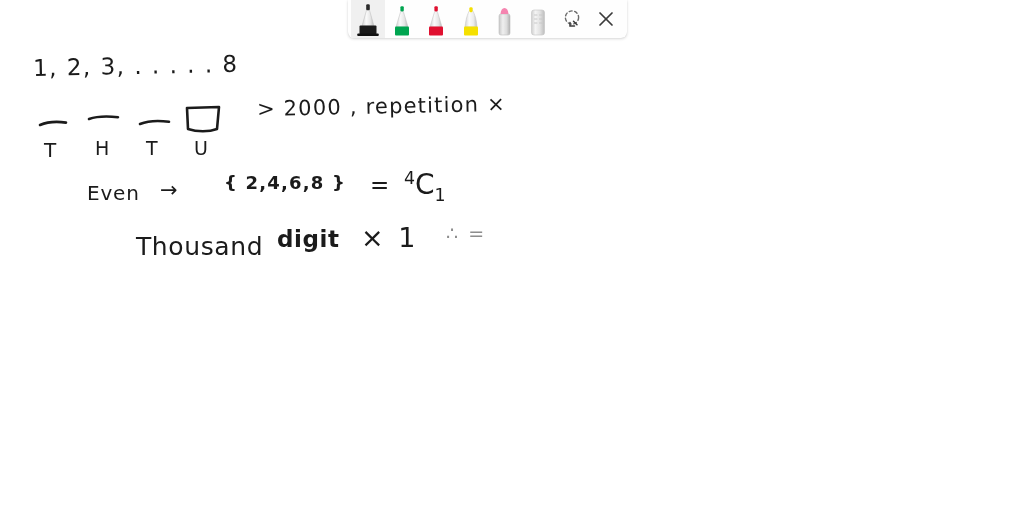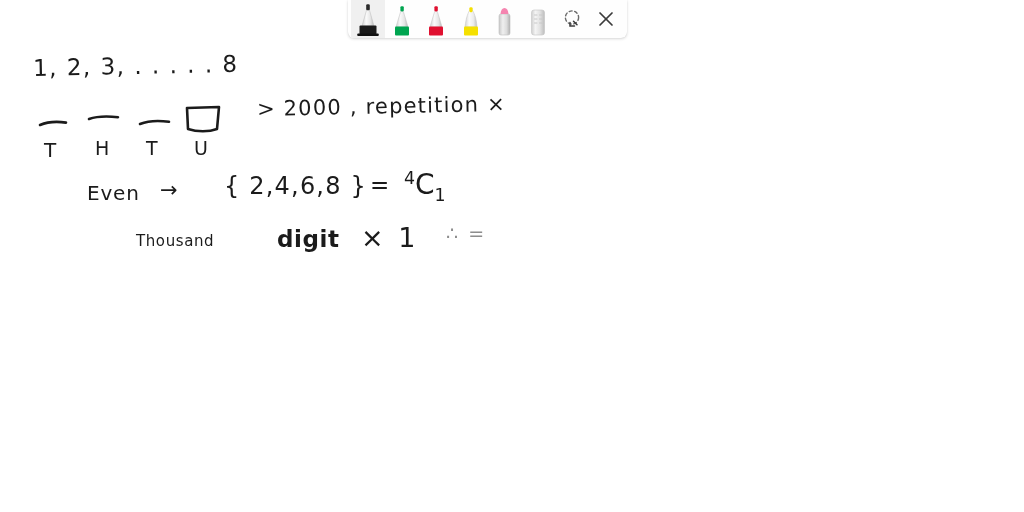--- a/index.html
+++ b/index.html
@@ -243,28 +243,28 @@
         </svg>
         <div class="hw" style="left:194px; top:137px; font-size:19px;">U</div>
       </div>
     </div>
 
     <div class="hw hw-slant" style="left:257px; top:97px; font-size:21px; letter-spacing:1.2px;">&gt; 2000 , repetition  ×</div>
 
     <div>
       <div class="hw" style="left:87px; top:181px; font-size:20px; letter-spacing:0.8px;text-align:right;">Even</div>
       <div class="hw" style="left:160px; top:178px; font-size:21px;">→</div>
-      <div class="hw" style="left:224px; top:172px; font-size:24px; letter-spacing:1.2px;">{ 2,4,6,8 }</div>
+      <div class="hw" style="left:224px; top:172px; font-size:18px; letter-spacing:1.2px;font-weight:bold;">{ 2,4,6,8 }</div>
       <div class="hw" style="left:370px; top:172px; font-size:23px;">=</div>
       <div class="hw" style="left:404px; top:168px; font-size:28px;text-align:right;">
         <span class="sup">4</span><span>C</span><span class="sub">1</span>
       </div>
     </div>
 
     <div>
-      <div class="hw" style="left:136px; top:232px; font-size:15px; letter-spacing:0.6px;">Thousand</div>
+      <div class="hw" style="left:136px; top:232px; font-size:25px; letter-spacing:0.6px;">Thousand</div>
       <div class="hw" style="left:277px; top:226px; font-size:23px; letter-spacing:0.6px;font-weight:bold;">digit</div>
       <div class="hw" style="left:361px; top:222px; font-size:27px; letter-spacing:3px;">× 1</div>
       <div class="hw" style="left:446px; top:222px; font-size:19px; color:#8d8d8d; letter-spacing:2px;">∴ =</div>
     </div>
 
   </div>
 </div>
 
 </body></html>

